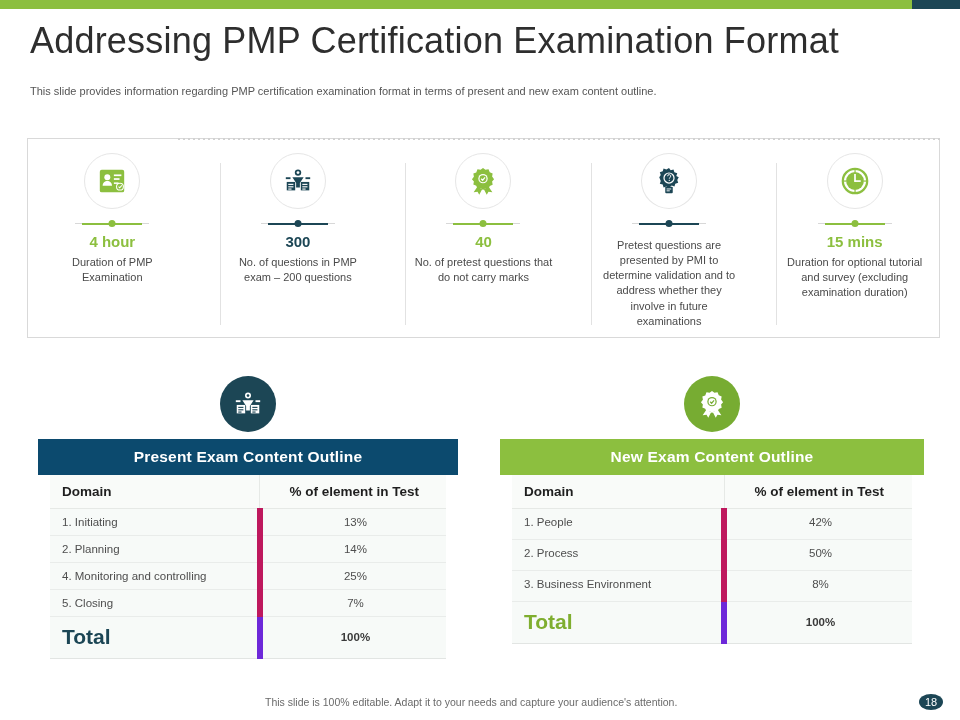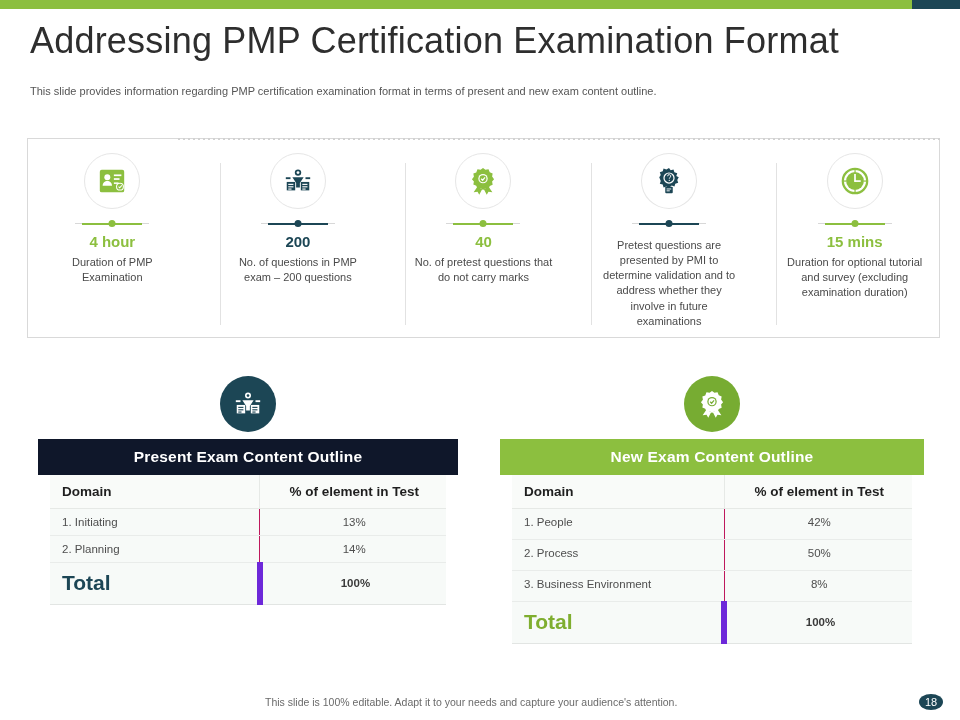--- a/index.html
+++ b/index.html
@@ -76,38 +76,38 @@
     display:flex; align-items:center; justify-content:center;
     margin:0 auto 7px auto;
   }
   .badge.navy { background:#1c4655; }
   .badge.green{ background:#77ac32; }
 
   .thead {
     height:36px; display:flex; align-items:center; justify-content:center;
     color:#fff; font-size:15.5px; font-weight:bold; letter-spacing:0.2px;
   }
-  .thead.navy { background:#0f172a; }
+  .thead.navy { background:#0c4a6e; }
   .thead.green{ background:#8cbf3f; }
 
   table { width:100%; border-collapse:collapse; table-layout:fixed; }
   td, th { text-align:left; }
   .tbl { margin-left:12px; width:calc(100% - 24px); }
 
   .hrow th {
     font-size:13.5px; font-weight:bold; color:#1f1f1f;
     padding:9px 10px 9px 12px; background:#f9fbf9;
     border-bottom:1px solid #e6e9e6;
   }
   .hrow th.pct { text-align:center; border-left:1px solid #e6e9e6; }
   .drow td {
     font-size:11.5px; color:#4e4e4e; padding:7px 10px 7px 12px;
     background:#f7faf8; border-bottom:1px solid #e9ecea;
   }
-  .drow td.pct { text-align:center; border-left:1px solid #be185d; }
+  .drow td.pct { text-align:center; border-left:6px solid #be185d; }
   .trow td {
     font-size:21px; font-weight:bold; padding:8px 10px 9px 12px;
     background:#f7faf8; border-bottom:1px solid #e2e5e3;
   }
   .trow td.pct { text-align:center; font-size:11.5px; color:#3a3a3a; border-left:6px solid #6d28d9; }
   .trow td.lbl.navy { color:#1c4655; }
   .trow td.lbl.green{ color:#7fae2f; }
 
   .rt .drow td { padding-bottom:11px; }
 
@@ -179,21 +179,21 @@
             <rect x="20.6" y="21.6" width="5.5" height="1.2" fill="#fff"></rect>
             <rect x="20.6" y="24" width="3.5" height="1.2" fill="#fff"></rect>
           </svg>
         </div>
         <div class="rule">
           <span class="tail l"></span>
             <span class="tail r"></span>
           <span class="bar bg-n"></span>
             <span class="dot bg-n"></span>
         </div>
-        <div class="big n">200</div>
+        <div class="big n">300</div>
         <div class="desc">No. of questions in PMP exam – 200 questions</div>
       </div>
 
       <div class="cell">
         <div class="icon-circle">
           <svg width="30" height="30" viewBox="0 0 32 32">
             <path d="M16 2l2.6 2.1 3.3-.6 1.3 3.1 3.1 1.3-.6 3.3L27.8 14l-2.1 2.6.6 3.3-3.1 1.3-1.3 3.1-3.3-.6L16 25.6l-2.6-2.1-3.3.6-1.3-3.1-3.1-1.3.6-3.3L4.2 14l2.1-2.6-.6-3.3 3.1-1.3L10.1 3.5l3.3.6z" fill="#8cbf3f"></path>
             <circle cx="16" cy="13.5" r="5" fill="#fff"></circle>
             <circle cx="16" cy="13.5" r="3.7" fill="#8cbf3f"></circle>
             <path d="M14.1 13.6l1.5 1.6 2.6-3" stroke="#fff" stroke-width="1.3" fill="none"></path>
@@ -292,20 +292,28 @@
         <th class="pct">% of element in  Test</th>
       </tr>
       <tr class="drow">
         <td>1. Initiating</td>
         <td class="pct">13%</td>
       </tr>
       <tr class="drow">
         <td>2. Planning</td>
         <td class="pct">14%</td>
       </tr>
+      <tr class="drow">
+        <td>4. Monitoring and controlling</td>
+        <td class="pct">25%</td>
+      </tr>
+      <tr class="drow">
+        <td>5. Closing</td>
+        <td class="pct">7%</td>
+      </tr>
       <tr class="trow">
         <td class="lbl navy">Total</td>
         <td class="pct">100%</td>
       </tr>
     </tbody>
       </table>
   </div>
 
   <div class="tblock right">
     <div class="badge green">

